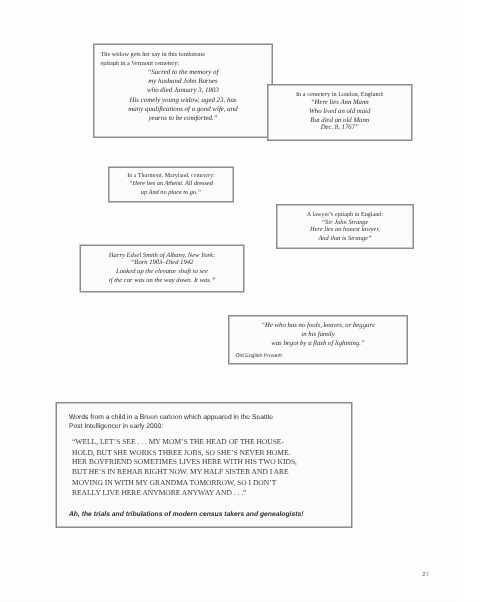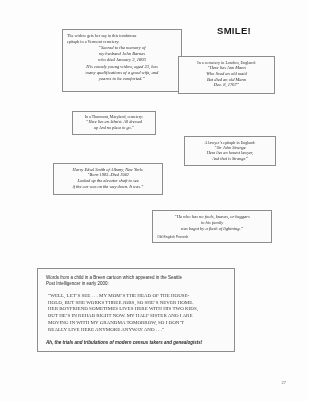--- a/index.html
+++ b/index.html
@@ -188,21 +188,20 @@
       <div class="quote serif-it">
         <span class="ln">“Sacred to the memory of</span>
         <span class="ln">my husband John Barnes</span>
         <span class="ln">who died January 3, 1803</span>
         <span class="ln">His comely young widow, aged 23, has</span>
         <span class="ln">many qualifications of a good wife, and</span>
         <span class="ln">yearns to be comforted.”</span>
       </div>
     </div>
 
-    <div id="smile-title">SMILE!</div>
 
     <div class="box" id="box-london">
       <div class="lead serif-rm">
         <span class="ln">In a cemetery in London, England:</span>
       </div>
       <div class="quote serif-it">
         <span class="ln">“Here lies Ann Mann</span>
         <span class="ln">Who lived an old maid</span>
         <span class="ln">But died an old Mann</span>
         <span class="ln">Dec. 8, 1767”</span>

